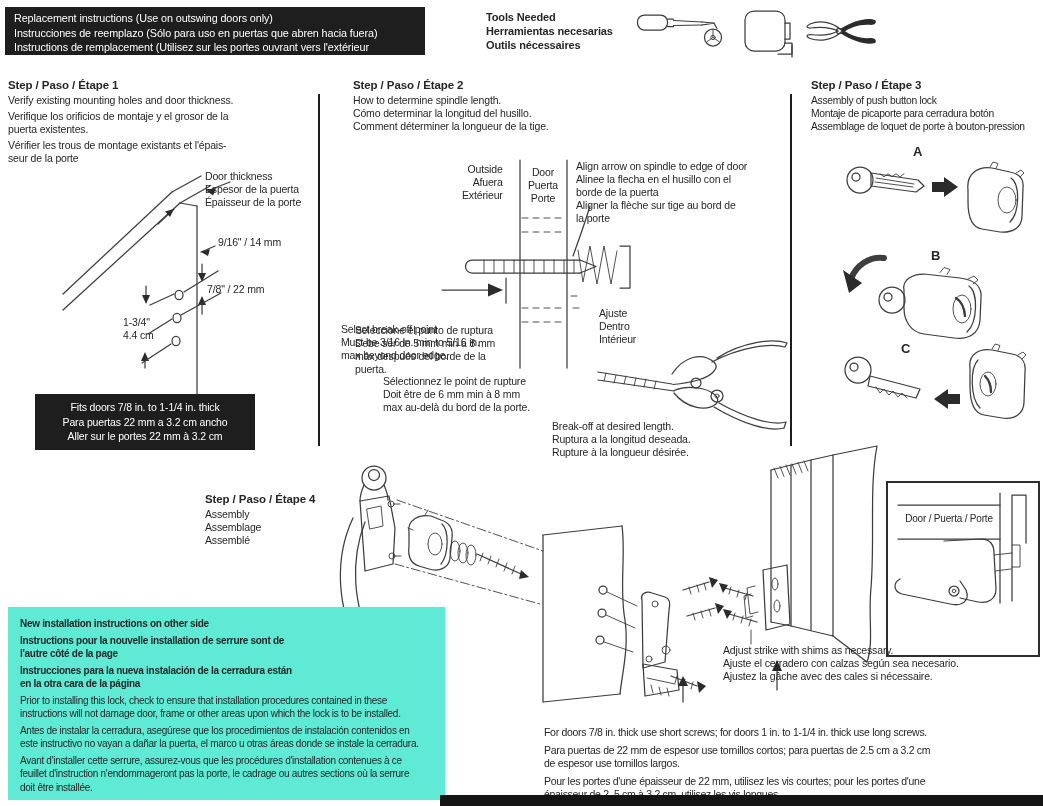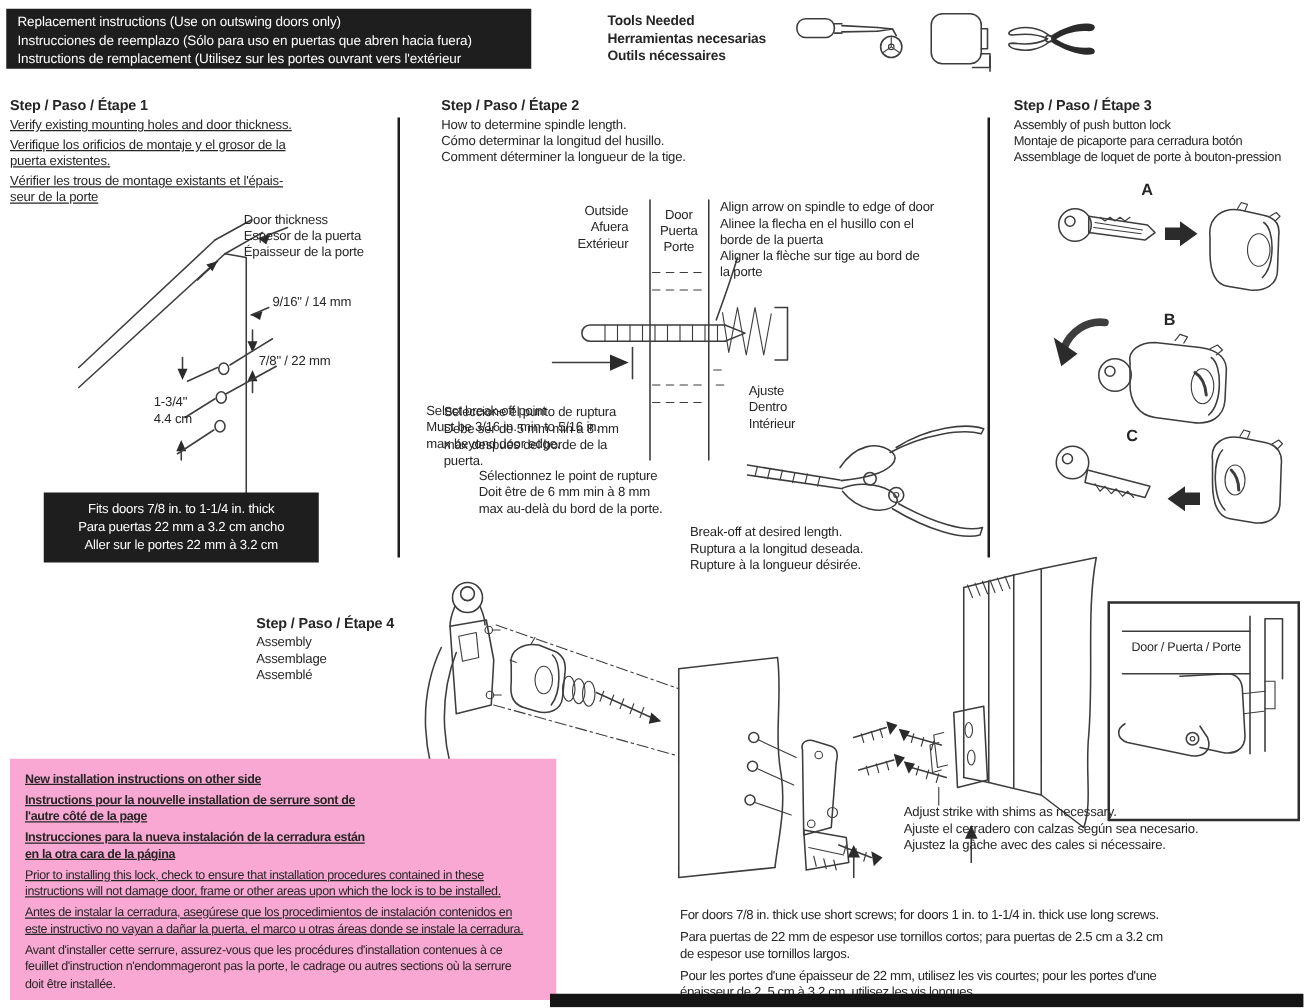--- a/index.html
+++ b/index.html
@@ -1,28 +1,28 @@
 <!DOCTYPE html>
 <html><head>
 <meta charset="utf-8">
 <style>
   html,body{margin:0;padding:0;background:#ffffff;}
   .page{position:relative;width:1043px;height:806px;background:#fff;overflow:hidden;
         font-family:"Liberation Sans",sans-serif;color:#262626;}
   .abs{position:absolute;}
   .t{font-size:10.5px;line-height:13px;letter-spacing:-0.15px;white-space:pre-line;}
-  .p{margin:0 0 3px 0;text-decoration:underline;}
+  .p{margin:0 0 3px 0;}
   .pp{margin:0 0 5px 0;}
   .head{font-weight:bold;font-size:11.5px;line-height:14px;letter-spacing:-0.1px;margin-bottom:2px;white-space:pre-line;}
   .bold{font-weight:bold;}
   .bannerbox{background:#1e1e1e;color:#fff;padding:4px 9px;font-size:10.8px;line-height:14.6px;
              letter-spacing:-0.1px;white-space:pre-line;box-sizing:border-box;}
   .fitsbox{background:#1e1e1e;color:#fff;text-align:center;padding:6px 4px;font-size:10.5px;
            line-height:14.5px;letter-spacing:-0.15px;white-space:pre-line;box-sizing:border-box;}
-  .notice{background:#f9a8d4;padding:10px 8px 8px 12px;box-sizing:border-box;}
+  .notice{background:#5eead4;padding:10px 8px 8px 12px;box-sizing:border-box;}
   .notice .t{font-size:10px;line-height:13.5px;letter-spacing:-0.3px;}
   .vdiv{width:2px;background:#1c1c1c;}
   .abc{font-weight:bold;font-size:13px;}
   .strip{background:#141414;}
   svg{position:absolute;overflow:visible;}
   svg path,svg line,svg circle,svg rect,svg ellipse,svg polyline{
     stroke:#3d3d3d;stroke-width:1.25;fill:none;stroke-linecap:round;stroke-linejoin:round;}
   svg .fl{fill:#2b2b2b;stroke:none;}
   svg .thin{stroke-width:0.9;}
   svg .dd{stroke-dasharray:9 3 2 3;}
@@ -103,21 +103,21 @@
     <path d="M126,134 L160,113"></path>
     <path d="M123,157 L163,135"></path>
     <path d="M88,128 V142"></path>
       <path class="fl" d="M88,146 L84,137 L92,137 Z"></path>
     <path d="M87,210 V198"></path>
       <path class="fl" d="M87,194 L83,203 L91,203 Z"></path>
     <path d="M92,147 L116,136"></path>
     <path d="M90,176 L114,161"></path>
     <path d="M84,205 L113,186"></path>
   </svg>
-  <div class="abs t" style="left:195px;top:170px;">Door thickness
+  <div class="abs t" style="left:205px;top:170px;">Door thickness
 Espesor de la puerta
 Épaisseur de la porte</div>
   <div class="abs t" style="left:218px;top:236px;">9/16" / 14 mm</div>
   <div class="abs t" style="left:207px;top:283px;">7/8" / 22 mm</div>
   <div class="abs t" style="left:123px;top:316px;">1-3/4"
 4.4 cm</div>
 
   <div class="abs fitsbox" style="left:35px;top:394px;width:220px;">Fits doors 7/8 in. to 1-1/4 in. thick
 Para puertas 22 mm a 3.2 cm ancho
 Aller sur le portes 22 mm à 3.2 cm</div>

